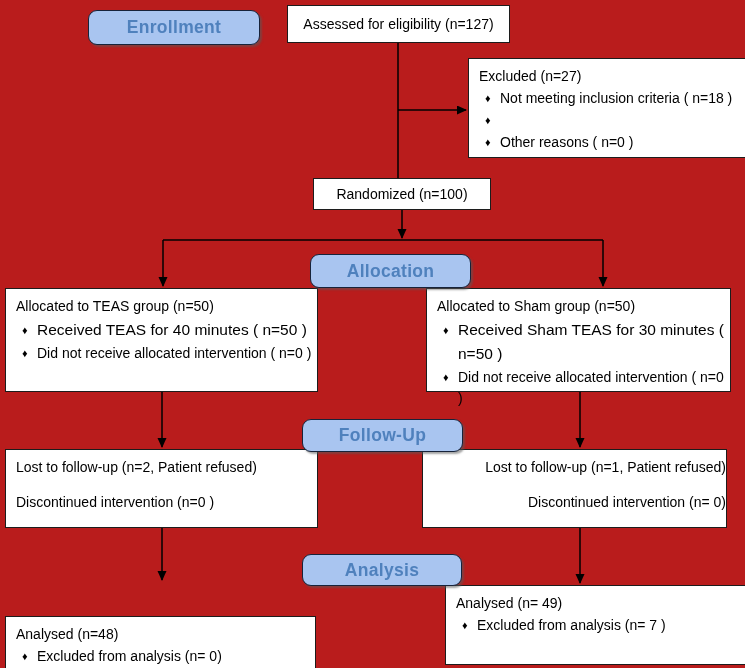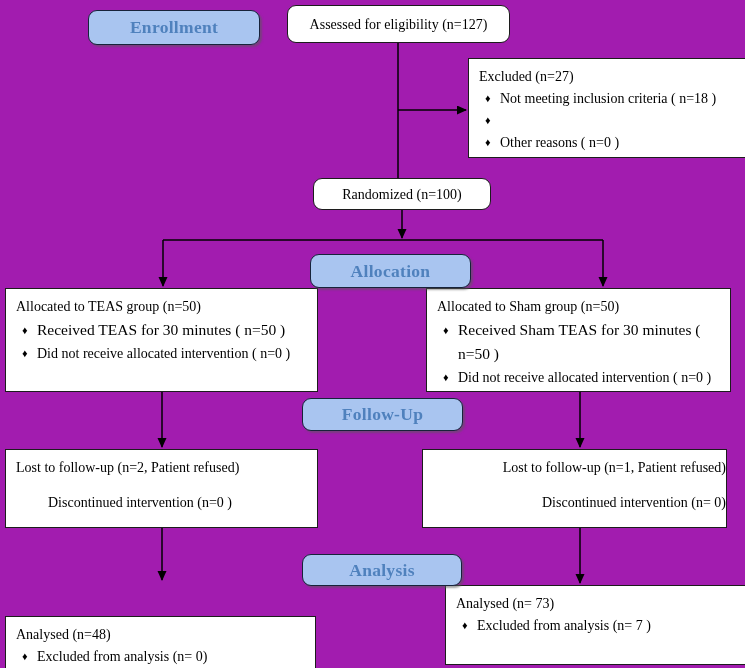--- a/index.html
+++ b/index.html
@@ -1,38 +1,37 @@
 <!DOCTYPE html>
 <html><head>
 <meta charset="utf-8">
 <style>
   html,body { margin:0; padding:0; background:#ffffff; }
   #stage {
     position:relative;
     width:745px; height:668px;
-    background:#a21caf;
-    font-family:Liberation Serif, serif;
+    background:#b91c1c;
+    font-family:Liberation Sans, sans-serif;
     color:#000;
     overflow:hidden;
   }
   svg.connectors { position:absolute; left:0; top:0; width:753px; height:668px; z-index:1; }
 
   .box {
     position:absolute;
     background:#ffffff;
     border:1.6px solid #1c1c1c;
     box-sizing:border-box;
     z-index:2;
     font-size:14px;
     line-height:21px;
   }
   .box.center {
     display:flex; align-items:center; justify-content:center;
     text-align:center;
-    border-radius:9px;
   }
   .box.content { padding:7px 0 6px 10px; }
 
   .stage-label {
     position:absolute;
     background:#a9c5f0;
     border:1.7px solid #17233a;
     border-radius:9px;
     box-sizing:border-box;
     z-index:3;
@@ -42,31 +41,31 @@
     color:#4f81bd;
     box-shadow:2px 2px 2px rgba(90,90,90,0.55);
     letter-spacing:0.3px;
   }
 
   .title { margin:0 0 1px 0; }
   .item  { display:flex; margin:1px 0 0 6px; }
   .bullet { width:15px; flex:0 0 15px; font-size:11px; line-height:21px; }
   .item-lg { font-size:15.5px; line-height:24px; }
   .item-lg .bullet { line-height:24px; }
-  .gap-top { margin-top:14px;margin-left:32px; }
+  .gap-top { margin-top:14px; }
 
   
   #lbl-enrollment { left:88px;  top:10px;  width:172px; height:35px; }
   #box-assessed   { left:287px; top:5px;   width:223px; height:38px; }
   #box-excluded   { left:468px; top:58px;  width:279px; height:100px; }
   #box-randomized { left:313px; top:178px; width:178px; height:32px; }
   #lbl-allocation { left:302px; top:254px; width:161px; height:34px;margin-left:8px; }
   #box-alloc-teas { left:5px;   top:288px; width:313px; height:104px; }
   #box-alloc-sham { left:426px; top:288px; width:305px; height:104px; }
-  #lbl-followup   { left:302px; top:398px; width:161px; height:33px; }
+  #lbl-followup   { left:302px; top:419px; width:161px; height:33px; }
   #box-fu-teas    { left:5px;   top:449px; width:313px; height:79px; }
   #box-fu-sham    { left:422px; top:449px; width:305px; height:79px;text-align:right; }
   #lbl-analysis   { left:302px; top:554px; width:160px; height:32px; }
   #box-an-teas    { left:5px;   top:616px; width:311px; height:80px; }
   #box-an-sham    { left:445px; top:585px; width:305px; height:80px; }
 </style>
 </head>
 <body>
 
 <div id="stage">
@@ -117,21 +116,21 @@
   </div>
 
   <div id="lbl-allocation" class="stage-label">
     <span>Allocation</span>
   </div>
 
   <div id="box-alloc-teas" class="box content">
     <div class="title">Allocated to TEAS group (n=50)</div>
     <div class="item item-lg">
       <span class="bullet">♦</span>
-      <span>Received TEAS for 30 minutes ( n=50 )</span>
+      <span>Received TEAS for 40 minutes ( n=50 )</span>
     </div>
     <div class="item">
       <span class="bullet">♦</span>
       <span>Did not receive allocated intervention ( n=0 )</span>
     </div>
   </div>
 
   <div id="box-alloc-sham" class="box content">
     <div class="title">Allocated to Sham group (n=50)</div>
     <div class="item item-lg">
@@ -164,20 +163,20 @@
 
   <div id="box-an-teas" class="box content">
     <div class="title">Analysed (n=48)</div>
     <div class="item">
       <span class="bullet">♦</span>
       <span>Excluded from analysis (n= 0)</span>
     </div>
   </div>
 
   <div id="box-an-sham" class="box content">
-    <div class="title">Analysed (n= 73)</div>
+    <div class="title">Analysed (n= 49)</div>
     <div class="item">
       <span class="bullet">♦</span>
       <span>Excluded from analysis (n= 7 )</span>
     </div>
   </div>
 
 </div>
 
 </body></html>

